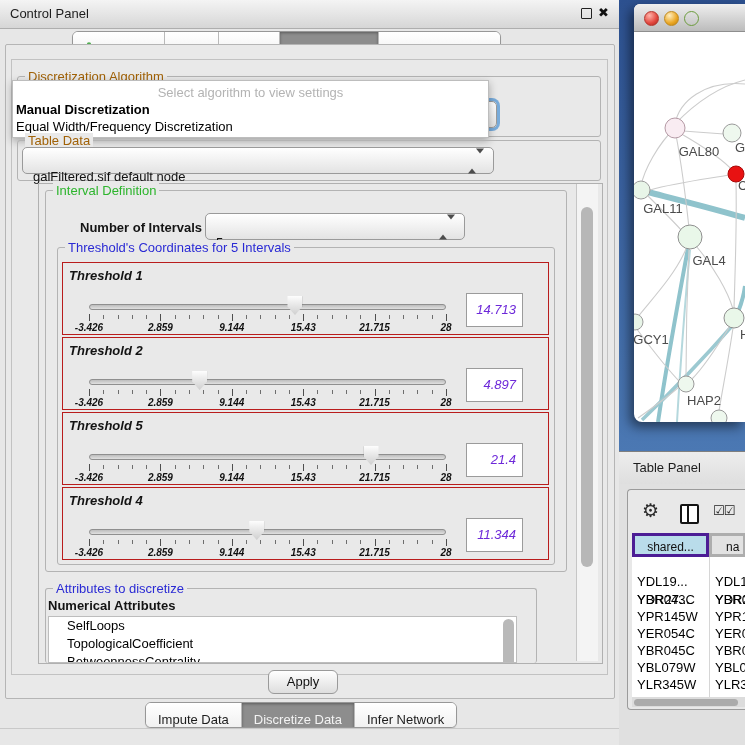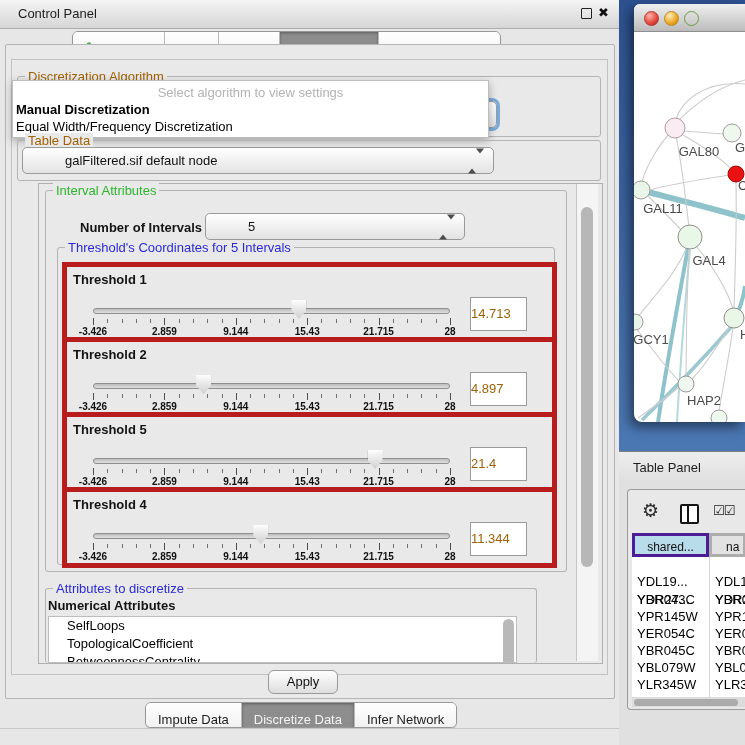--- a/index.html
+++ b/index.html
@@ -5,21 +5,21 @@
   html,body{margin:0;padding:0;}
   body{width:745px;height:745px;position:relative;overflow:hidden;
        font-family:"Liberation Sans","DejaVu Sans",sans-serif;background:#e7e7e7;
        -webkit-font-smoothing:antialiased;}
   .abs{position:absolute;}
 
   
   #left-panel{left:0;top:0;width:619px;height:745px;background:#e7e7e7;}
   #titlebar{left:0;top:0;width:619px;height:28px;
     background:linear-gradient(#f4f4f4,#d6d6d6);border-bottom:1px solid #aeaeae;}
-  #titlebar .t{position:absolute;left:18px;top:6px;font-size:13px;color:#1d1d1d;}
+  #titlebar .t{position:absolute;left:10px;top:6px;font-size:13px;color:#1d1d1d;}
   #float-icon{position:absolute;left:581px;top:8px;width:9px;height:9px;border:1.7px solid #222;border-radius:1px;}
   #close-icon{position:absolute;left:598px;top:5px;font-size:13px;font-weight:bold;color:#111;}
 
   
   .tabgroup{display:flex;height:24px;border:1px solid #979797;border-radius:6px;
     overflow:hidden;background:#fdfdfd;box-shadow:0 1px 1px rgba(0,0,0,.15);}
   .tab{display:flex;align-items:center;gap:5px;padding:16px 12px;font-size:13px;color:#1c1c1c;
     background:linear-gradient(#ffffff,#ececec);border-right:1px solid #b9b9b9;cursor:default;white-space:nowrap;}
   .tab:last-child{border-right:none;}
   .tab.sel{background:#8d8d8d;color:#f3f3f3;box-shadow:inset 0 1px 3px rgba(0,0,0,.35);}
@@ -35,21 +35,21 @@
   
   .groupbox{position:absolute;border:1px solid #b3b3b3;border-radius:3px;}
   .gtitle{position:absolute;top:-8px;left:7px;background:#e9e9e9;padding:0 3px;font-size:13px;line-height:15px;}
   .gtitle.plain{color:#a16207;}
   .gtitle.green{color:#2db52d;}
   .gtitle.blue{color:#2a2ad4;}
 
   
   .combo{position:absolute;background:linear-gradient(#ffffff,#e3e3e3);
     border:1px solid #9a9a9a;border-radius:5px;font-size:13px;color:#111;}
-  .combo .cv{position:absolute;left:10px;top:0;line-height:25px;margin-left:32px;}
+  .combo .cv{position:absolute;left:10px;top:16px;line-height:25px;}
   .arrows{position:absolute;right:9px;top:50%;transform:translateY(-50%);}
   .arrows .up{width:0;height:0;border-left:4px solid transparent;border-right:4px solid transparent;
     border-bottom:5px solid #4c4c4c;margin-bottom:2px;}
   .arrows .dn{width:0;height:0;border-left:4px solid transparent;border-right:4px solid transparent;
     border-top:5px solid #4c4c4c;}
 
   
   #algo-combo{left:22px;top:101px;width:473px;height:25px;
     box-shadow:0 0 0 3px rgba(100,160,215,.85);}
 
@@ -69,34 +69,34 @@
   
   #scrollpane{left:38px;top:183px;width:563px;height:479px;border:1px solid #b0b0b0;background:#e9e9e9;}
   #vscroll{left:576px;top:184px;width:21px;height:477px;background:#f4f4f4;border-left:1px solid #c6c6c6;}
   #vscroll .thumbv{position:absolute;left:4px;top:23px;width:12px;height:360px;background:#b7b7b7;border-radius:6px;}
 
   #interval-group{left:45px;top:190px;width:520px;height:380px;}
   #noi-label{left:80px;top:220px;font-size:13px;font-weight:bold;color:#141414;}
   #noi-combo{left:205px;top:213px;width:258px;height:25px;}
   #thresholds-group{left:57px;top:247px;width:496px;height:316px;}
 
-  .th-panel{position:absolute;left:62px;width:485px;height:71px;border:5px solid #b91c1c;background:#e9e9e9;}
+  .th-panel{position:absolute;left:62px;width:485px;height:71px;border:1px solid #b91c1c;background:#e9e9e9;font-style:italic;}
   .th-label{position:absolute;left:6px;top:5px;font-size:13px;font-weight:bold;color:#131313;}
   .th-zone{position:absolute;left:26px;top:0;width:357px;height:71px;}
   .track{position:absolute;left:0;top:41px;width:355px;height:4px;border:1px solid #8f8f8f;border-radius:3px;
      background:linear-gradient(#bdbdbd,#e0e0e0);}
   .thumb{position:absolute;top:33px;width:15px;height:19px;margin-left:-7.5px;
      clip-path:polygon(0 0,100% 0,100% 55%,50% 100%,0 55%);
      background:linear-gradient(#fdfdfd,#cfcfcf);filter:drop-shadow(0 0 1px #777);}
   .ticks{position:absolute;left:0;top:52px;width:357px;height:4px;
      background:repeating-linear-gradient(to right,#6e6e6e 0,#6e6e6e 1px,transparent 1px,transparent 14.28px);}
   .mt{position:absolute;top:51px;width:1px;height:7px;background:#4e4e4e;}
   .tlb{position:absolute;top:59px;transform:translateX(-50%);font-size:10px;font-weight:bold;color:#111;}
   .th-value{position:absolute;left:403px;top:30px;width:49px;height:32px;background:#ffffff;
-     border:1px solid #9b9b9b;font-size:13px;color:#a16207;text-align:left;line-height:32px;padding-right:6px;}
+     border:1px solid #9b9b9b;font-size:13px;color:#6d28d9;text-align:right;line-height:32px;padding-right:6px;}
 
   
   #attr-group{left:45px;top:588px;width:490px;height:74px;border-bottom:none;}
   #attr-list-label{left:48px;top:598px;font-size:13px;font-weight:bold;color:#131313;}
   #attr-list{left:48px;top:616px;width:467px;height:45px;background:#ffffff;border:1px solid #bdbdbd;overflow:hidden;}
   #attr-list .li{padding:1px 0 1px 18px;font-size:13px;color:#000;line-height:16px;}
   #attr-vscroll{position:absolute;right:2px;top:2px;width:11px;height:56px;background:#b9b9b9;border-radius:6px;}
 
   #apply-btn{left:268px;top:670px;width:68px;height:22px;border:1px solid #9a9a9a;border-radius:6px;
      background:linear-gradient(#ffffff,#dedede);font-size:13px;color:#111;text-align:center;line-height:22px;}
@@ -198,21 +198,21 @@
     <span class="cv">galFiltered.sif default node</span>
     <span class="arrows"><span class="up"></span><span class="dn"></span></span>
   </div>
 
   <div class="abs" id="scrollpane"></div>
   <div class="abs" id="vscroll">
     <div class="thumbv"></div>
   </div>
 
   <div class="groupbox" id="interval-group">
-    <span class="gtitle green">Interval Attributes</span>
+    <span class="gtitle green">Interval Definition</span>
   </div>
   <div class="abs" id="noi-label">Number of Intervals</div>
   <div class="abs combo" id="noi-combo">
     <span class="cv">5</span>
     <span class="arrows"><span class="up"></span><span class="dn"></span></span>
   </div>
 
   <div class="groupbox" id="thresholds-group">
     <span class="gtitle blue">Threshold's Coordinates for 5 Intervals</span>
   </div>

